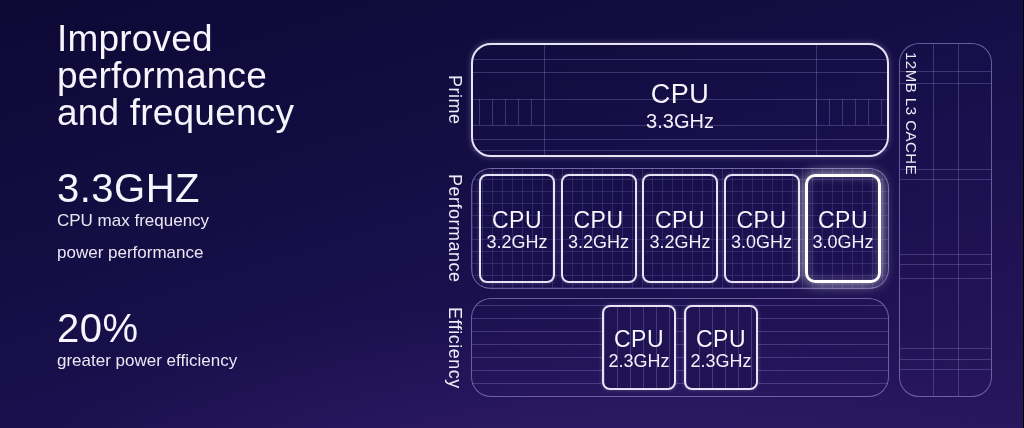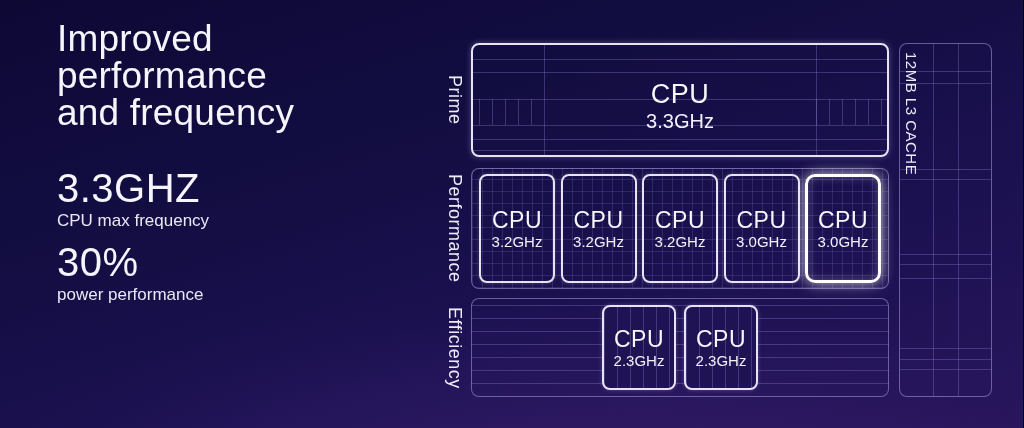--- a/index.html
+++ b/index.html
@@ -32,21 +32,21 @@
   
   .diagram{position:absolute; inset:0;}
   .vlabel{
     position:absolute; writing-mode:vertical-rl; text-orientation:mixed;
     font-size:18px; color:#eeebf8; letter-spacing:0.5px;
     display:flex; align-items:center; justify-content:center; width:22px;
   }
   .lbl-prime{left:443px; top:43px;  height:114px;}
   .lbl-perf {left:443px; top:168px; height:121px;}
   .lbl-eff  {left:443px; top:298px; height:99px;}
-  .box{position:absolute; box-sizing:border-box; border-radius:8px;}
+  .box{position:absolute; box-sizing:border-box; border-radius:20px;}
   
   .prime-box{
     left:471px; top:43px; width:418px; height:114px;
     border:2px solid var(--border-bright);
     box-shadow:0 0 6px rgba(225,215,250,0.30);
   }
   .prime-grid{
     position:absolute; inset:0; border-radius:6px;
     background:
       linear-gradient(var(--gl),var(--gl)) 71px 0/1px 100% no-repeat,
@@ -58,21 +58,21 @@
       linear-gradient(var(--gl),var(--gl)) 0 94px/100% 1px no-repeat,
       linear-gradient(var(--gl),var(--gl)) 0 105px/100% 1px no-repeat;
   }
   .tickband{position:absolute; top:54px; height:26px;
     background:repeating-linear-gradient(90deg, var(--gl) 0 1px, transparent 1px 13px);}
   .tickband.tb-left{left:6px; width:65px;}
   .tickband.tb-right{left:343px; width:70px;}
   .core-text{position:absolute; inset:0; display:flex; flex-direction:column; align-items:center; justify-content:center; text-align:center;}
   .prime-box .core-text{padding-top:12px;}
   .core-name{font-size:23px; line-height:24px; color:#f8f6fd; letter-spacing:0.5px;}
-  .core-freq{font-size:15px; line-height:16px; margin-top:2px; color:#f3f0fa;}
+  .core-freq{font-size:18px; line-height:16px; margin-top:2px; color:#f3f0fa;}
   .prime-box .core-name{font-size:27px; line-height:28px;}
   .prime-box .core-freq{font-size:20px; line-height:22px;}
   
   .perf-box{
     left:471px; top:168px; width:418px; height:121px;
     border:1px solid var(--border-faint);
     background:
       repeating-linear-gradient(90deg, var(--gl2) 0 1px, transparent 1px 10px),
       repeating-linear-gradient(0deg, var(--gl2) 0 1px, transparent 1px 12px);
     display:flex; justify-content:space-between; padding:5px 7px;
@@ -132,22 +132,25 @@
     <span>Improved</span>
     <span>performance</span>
     <span>and frequency</span>
   </h1>
 
   <div class="stat stat1">
     <div class="stat-value">3.3GHZ</div>
     <div class="stat-label">CPU max frequency</div>
   </div>
   <div class="stat stat2">
-    <div class="stat-value">30%</div>
     <div class="stat-label">power performance</div>
+  </div>
+  <div class="stat stat3">
+    <div class="stat-value">20%</div>
+    <div class="stat-label">greater power efficiency</div>
   </div>
 
 
   <div class="diagram">
 
     <div class="vlabel lbl-prime">Prime</div>
     <div class="box prime-box">
       <div class="prime-grid"></div>
       <div class="tickband tb-left"></div>
       <div class="tickband tb-right"></div>

